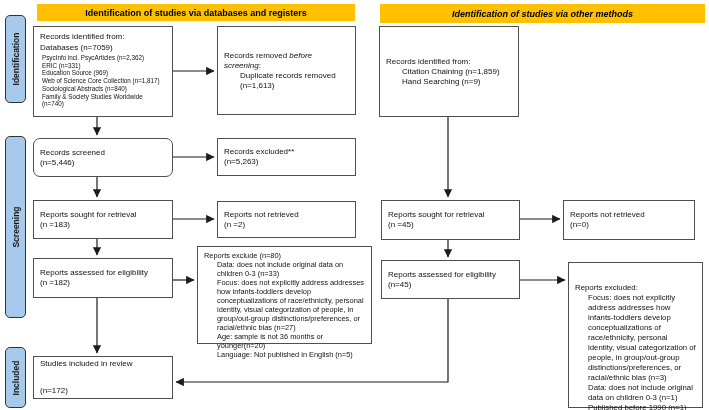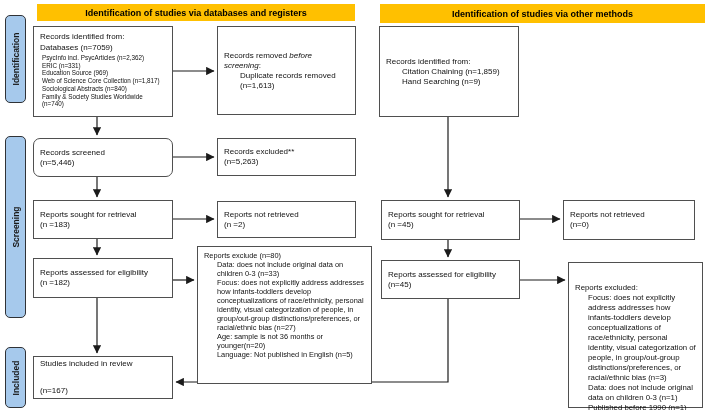--- a/index.html
+++ b/index.html
@@ -7,21 +7,21 @@
     position:relative;width:709px;height:410px;background:#fff;overflow:hidden;
     font-family:"Liberation Sans","DejaVu Sans",sans-serif;color:#111;
   }
   .arrows{position:absolute;left:0;top:0;z-index:1;}
   .banner{
     position:absolute;z-index:2;background:var(--banner_bg,#FFC000);
     border-radius:0;display:flex;align-items:center;justify-content:center;
     font-weight:bold;font-size:9px;color:#000;text-align:center;
   }
   #banner-left{left:37px;top:4px;width:318px;height:17px;}
-  #banner-right{left:380px;top:4px;width:325px;height:19px;}
+  #banner-right{left:380px;top:4px;width:325px;height:19px;font-style:italic;}
   .side-label{
     position:absolute;z-index:2;background:var(--sidebar_bg,#A6C9EC);
     border:1.5px solid #303236;border-radius:5px;box-sizing:border-box;
   }
   .side-label span{
     position:absolute;top:50%;left:50%;
     transform:translate(-50%,-50%) rotate(-90deg);
     white-space:nowrap;font-weight:bold;font-size:8.5px;color:#1a1a1a;
   }
   #lbl-identification{left:5px;top:15px;width:21px;height:88px;}
@@ -37,21 +37,21 @@
   .indent{padding-left:16px;}
   .indent2{padding-left:13px;}
   .small{font-size:6.3px;line-height:7.7px;padding-left:2px;margin-top:1px;}
   #b-identified{left:33px;top:26px;width:140px;height:91px;padding-top:5px;line-height:10.5px;}
   #b-removed{left:217px;top:26px;width:139px;height:89px;}
   #b-screened{left:33px;top:138px;width:140px;height:39px;border-radius:7px;}
   #b-excluded{left:217px;top:138px;width:139px;height:38px;}
   #b-sought-l{left:33px;top:200px;width:140px;height:39px;}
   #b-notretr-l{left:217px;top:201px;width:139px;height:37px;}
   #b-assessed-l{left:33px;top:258px;width:140px;height:40px;}
-  #b-exclude-reasons{left:197px;top:246px;width:175px;height:138px;font-size:7.4px;line-height:9px;padding-top:4px;}
+  #b-exclude-reasons{left:197px;top:246px;width:175px;height:98px;font-size:7.4px;line-height:9px;padding-top:4px;}
   #b-included{left:33px;top:356px;width:140px;height:43px;justify-content:space-between;}
   #b-r-identified{left:379px;top:26px;width:140px;height:91px;}
   #b-sought-r{left:381px;top:200px;width:139px;height:40px;}
   #b-notretr-r{left:563px;top:200px;width:132px;height:40px;}
   #b-assessed-r{left:381px;top:260px;width:139px;height:39px;}
   #b-excluded-reasons{left:568px;top:262px;width:135px;height:146px;font-size:7.8px;line-height:10px;padding-top:20px;}
 </style>
 </head>
 <body>
 
@@ -143,21 +143,21 @@
   <div class="bx top" id="b-exclude-reasons">
     <div>Reports exclude (n=80)</div>
     <div class="indent2">Data: does not include original data on children 0-3 (n=33)</div>
     <div class="indent2">Focus: does not explicitly address addresses how infants-toddlers develop conceptualizations of race/ethnicity, personal identity, visual categorization of people, in group/out-group distinctions/preferences, or racial/ethnic bias (n=27)</div>
     <div class="indent2">Age: sample is not 36 months or younger(n=20)</div>
     <div class="indent2">Language: Not published in English (n=5)</div>
   </div>
 
   <div class="bx" id="b-included">
     <div>Studies included in review</div>
-    <div>(n=167)</div>
+    <div>(n=172)</div>
   </div>
 
   <div class="bx" id="b-r-identified">
     <div>Records identified from:</div>
     <div class="indent">Citation Chaining (n=1,859)</div>
     <div class="indent">Hand Searching (n=9)</div>
   </div>
 
   <div class="bx" id="b-sought-r">
     <div>Reports sought for retrieval</div>

